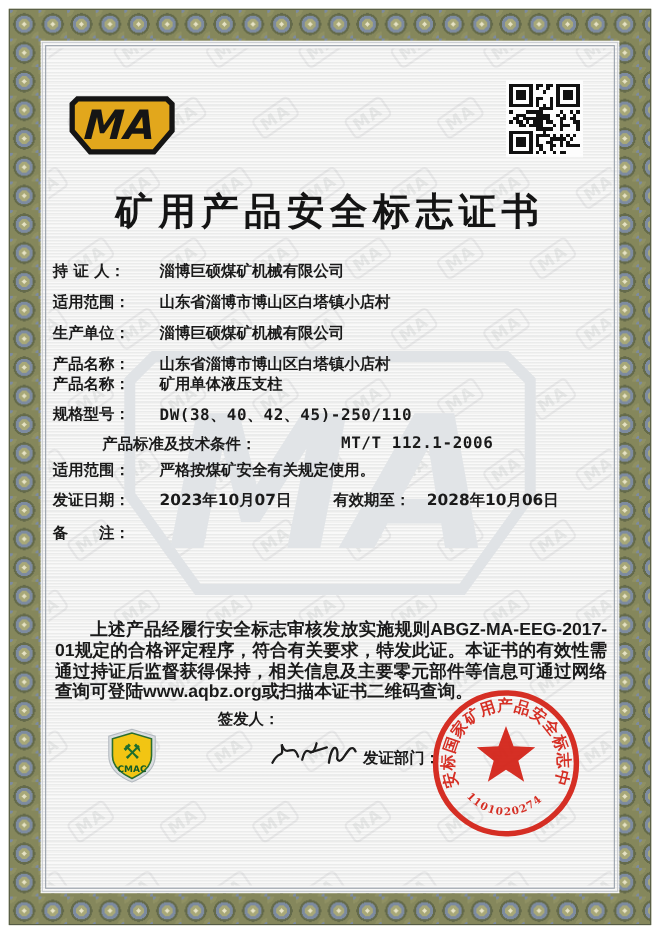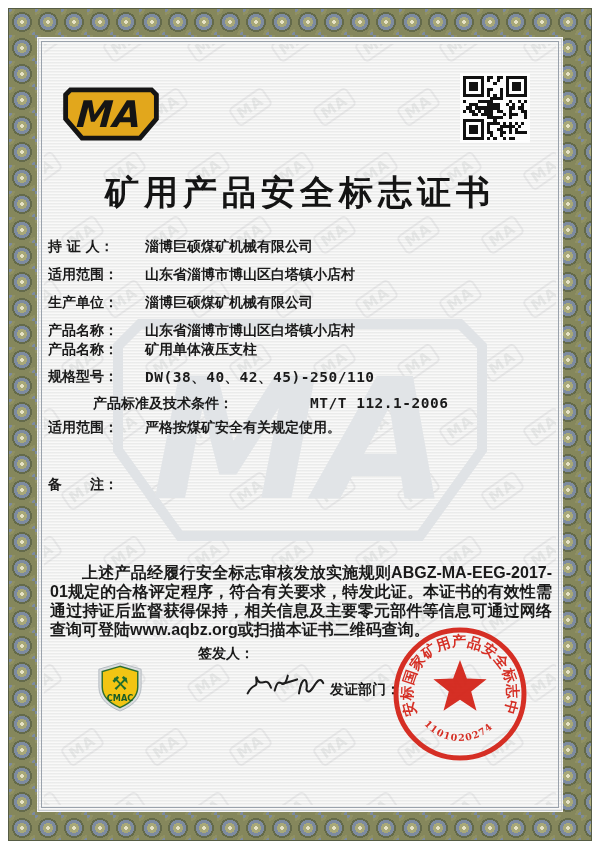--- a/index.html
+++ b/index.html
@@ -314,20 +314,26 @@
     <span class="fval mono">DW(38、40、42、45)-250/110</span>
   </div>
   <div class="l fieldrow" style="top:395px;margin-left:45px;">
     <span class="flab">产品标准及技术条件：</span>
     <span class="fval mono" style="left:265px;">MT/T 112.1-2006</span>
   </div>
   <div class="l fieldrow" style="top:419px;">
     <span class="flab">适用范围：</span>
     <span class="fval">严格按煤矿安全有关规定使用。</span>
   </div>
+  <div class="l fieldrow" style="top:446px;">
+    <span class="flab">发证日期：</span>
+    <span class="fval date">2023年10月07日</span>
+    <span class="flab" style="left:303px;">有效期至：</span>
+    <span class="fval date" style="left:388px;">2028年10月06日</span>
+  </div>
   <div class="l fieldrow" style="top:476px;">
     <span class="flab">备　　注：</span>
     <span class="fval"></span>
   </div>
 
   <div class="l para">上述产品经履行安全标志审核发放实施规则ABGZ-MA-EEG-2017-01规定的合格评定程序，符合有关要求，特发此证。本证书的有效性需通过持证后监督获得保持，相关信息及主要零元部件等信息可通过网络查询可登陆www.aqbz.org或扫描本证书二维码查询。</div>
 
   <svg class="l" style="left:96px;top:656px;" width="48" height="62" viewBox="0 0 100 104">
     <path d="M50,2 L6,15 V52 C6,78 28,93 50,102 C72,93 94,78 94,52 V15 Z" fill="#dadde0" stroke="#b4bac0" stroke-width="2"></path>
     <path d="M50,9 L13,20 V52 C13,74 32,87 50,95 C68,87 87,74 87,52 V20 Z" fill="#f2c513" stroke="#2c6e2f" stroke-width="3"></path>

